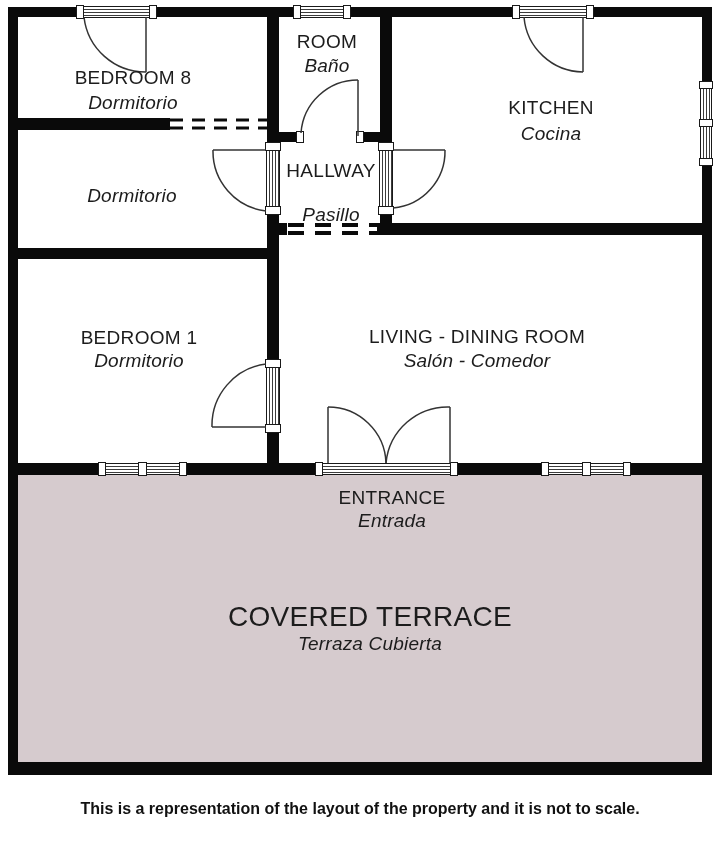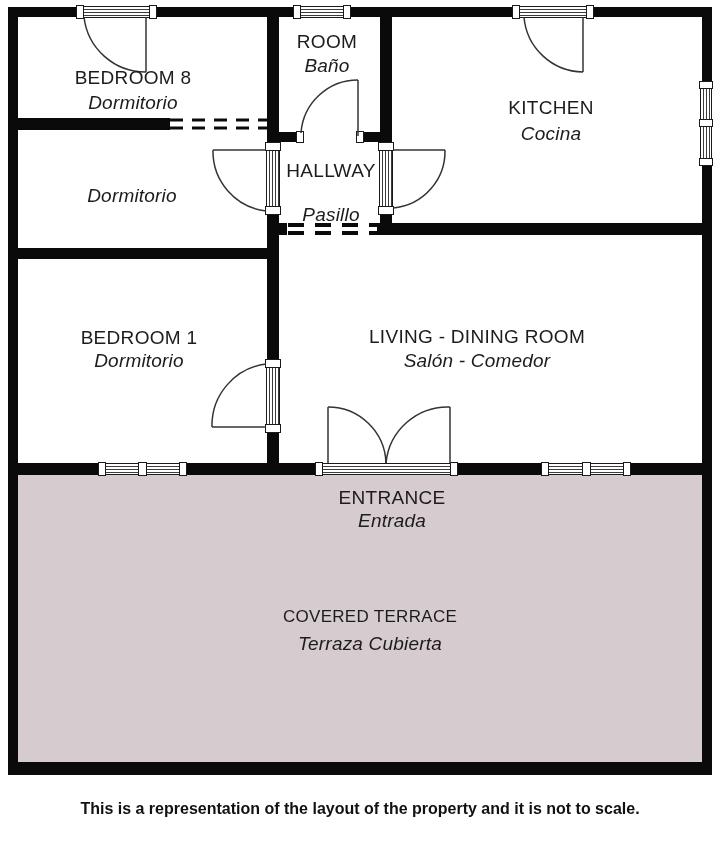--- a/index.html
+++ b/index.html
@@ -17,21 +17,21 @@
   .wall{position:absolute;background:var(--wall);}
   .terrace{position:absolute;background:var(--terrace-fill);}
   .frame-h,.frame-v,.post{position:absolute;box-sizing:border-box;background:#fff;border:1px solid #1a1a1a;}
   .frame-h{background-image:repeating-linear-gradient(to bottom, rgba(0,0,0,0) 0 2px, #3c3c3c 2px 3px);}
   .frame-v{background-image:repeating-linear-gradient(to right, rgba(0,0,0,0) 0 2px, #3c3c3c 2px 3px);}
   .lbl{
     position:absolute;transform:translate(-50%,-50%);white-space:nowrap;
     font-size:19px;letter-spacing:.3px;color:var(--label-text);
   }
   .lbl.sub{font-style:italic;letter-spacing:.2px;}
-  .lbl.big{font-size:17px;}
+  .lbl.big{font-size:28px;}
   .disc{
     position:absolute;left:360px;transform:translate(-50%,-50%);white-space:nowrap;
     font-size:16px;font-weight:bold;color:var(--disclaimer-text);
   }
   .disc.es{color:var(--disclaimer-red);}
   svg.overlay{position:absolute;left:0;top:0;pointer-events:none;}
 </style>
 </head>
 <body>
 

